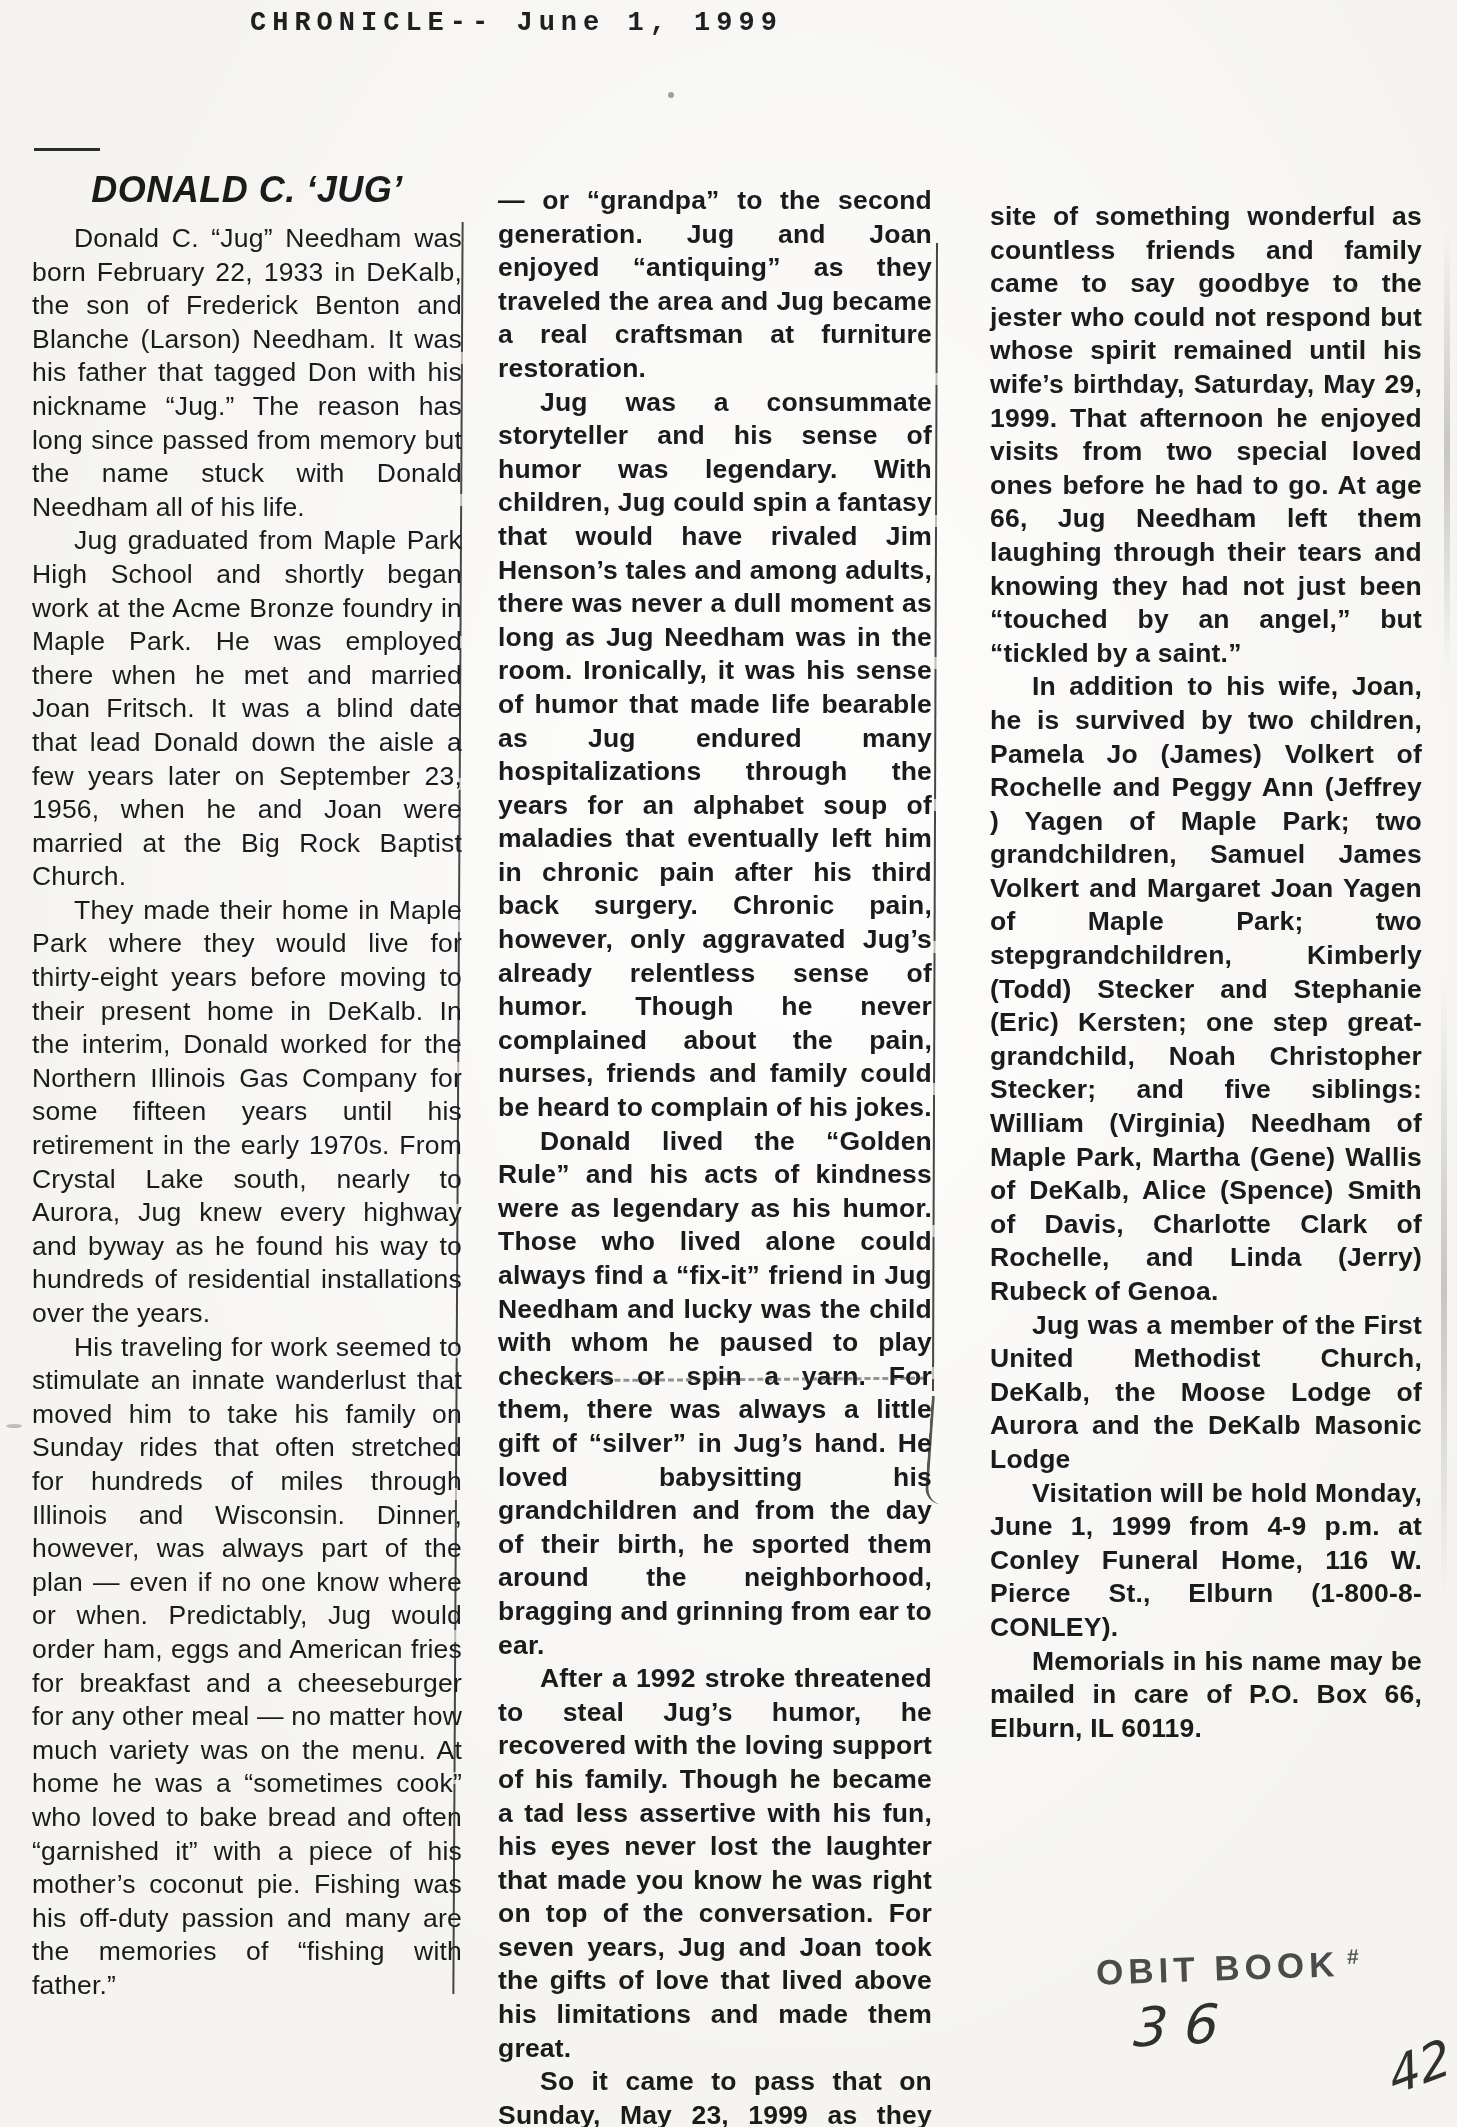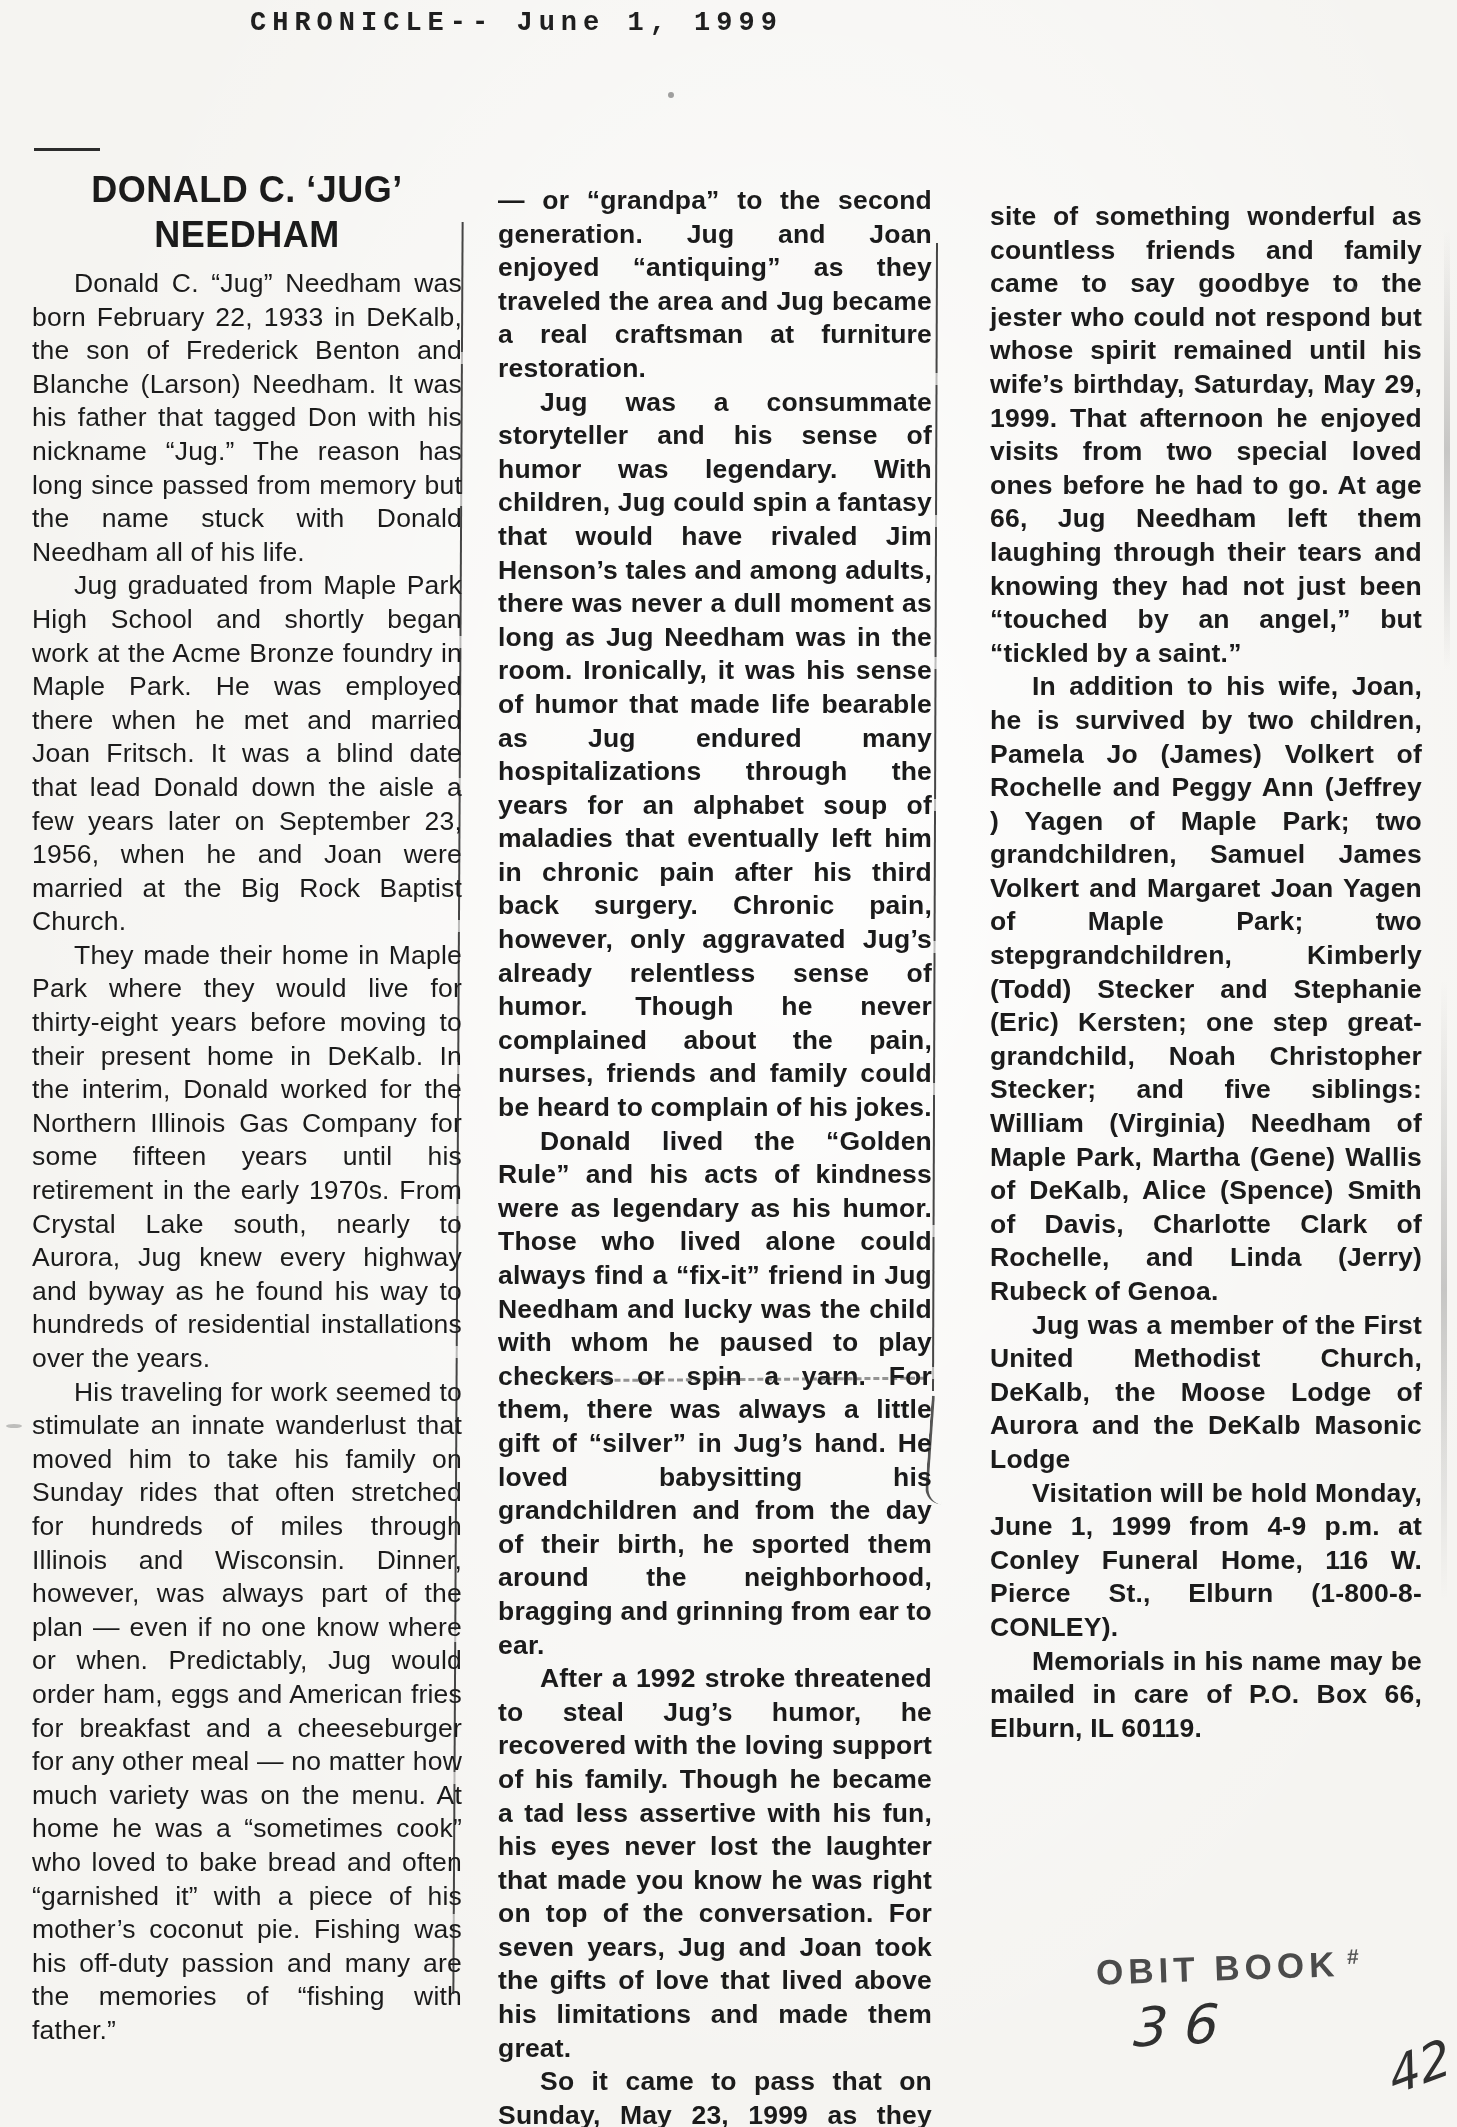--- a/index.html
+++ b/index.html
@@ -38,20 +38,21 @@
   .top-rule {
     width:66px; height:3px; background:#2c2c2c;
     margin:0 0 14px 2px;
   }
 
   .obit-title {
     text-align:center; font-weight:700;
     font-size:36px; line-height:45px;
     letter-spacing:.5px;
     margin:16px 0 10px 0;
+    font-style:italic;
   }
   .obit-title span { display:block; }
 
   
   .rule-v {
     position:absolute; width:2px; opacity:.82;
     background:repeating-linear-gradient(180deg,
       #1e1e1e 0 130px, rgba(30,30,30,.35) 130px 142px);
   }
   .rule-a  { left:457px; top:222px; height:1772px; transform:rotate(.3deg); }
@@ -101,21 +102,20 @@
 </style>
 </head>
 <body>
 
 <div class="page-header">CHRONICLE-- June 1, 1999</div>
 
 <div class="col col1">
   <div class="top-rule"></div>
   <div class="obit-title">
     <span>DONALD C. ‘JUG’</span>
-    <span>NEEDHAM</span>
   </div>
   <p>Donald C. “Jug” Needham was born February 22, 1933 in DeKalb, the son of Frederick Benton and Blanche (Larson) Needham. It was his father that tagged Don with his nickname “Jug.” The reason has long since passed from memory but the name stuck with Donald Needham all of his life.</p>
   <p>Jug graduated from Maple Park High School and shortly began work at the Acme Bronze foundry in Maple Park. He was employed there when he met and married Joan Fritsch. It was a blind date that lead Donald down the aisle a few years later on September 23, 1956, when he and Joan were married at the Big Rock Baptist Church.</p>
   <p>They made their home in Maple Park where they would live for thirty-eight years before moving to their present home in DeKalb. In the interim, Donald worked for the Northern Illinois Gas Company for some fifteen years until his retirement in the early 1970s. From Crystal Lake south, nearly to Aurora, Jug knew every highway and byway as he found his way to hundreds of residential installations over the years.</p>
   <p>His traveling for work seemed to stimulate an innate wanderlust that moved him to take his family on Sunday rides that often stretched for hundreds of miles through Illinois and Wisconsin. Dinner, however, was always part of the plan — even if no one know where or when. Predictably, Jug would order ham, eggs and American fries for breakfast and a cheeseburger for any other meal — no matter how much variety was on the menu. At home he was a “sometimes cook” who loved to bake bread and often “garnished it” with a piece of his mother’s coconut pie. Fishing was his off-duty passion and many are the memories of “fishing with father.”</p>
 </div>
 
 <div class="col col2">
   <p class="no-indent">— or “grandpa” to the second generation. Jug and Joan enjoyed “antiquing” as they traveled the area and Jug became a real craftsman at furniture restoration.</p>
   <p>Jug was a consummate storyteller and his sense of humor was legendary. With children, Jug could spin a fantasy that would have rivaled Jim Henson’s tales and among adults, there was never a dull moment as long as Jug Needham was in the room. Ironically, it was his sense of humor that made life bearable as Jug endured many hospitalizations through the years for an alphabet soup of maladies that eventually left him in chronic pain after his third back surgery. Chronic pain, however, only aggravated Jug’s already relentless sense of humor. Though he never complained about the pain, nurses, friends and family could be heard to complain of his jokes.</p>

